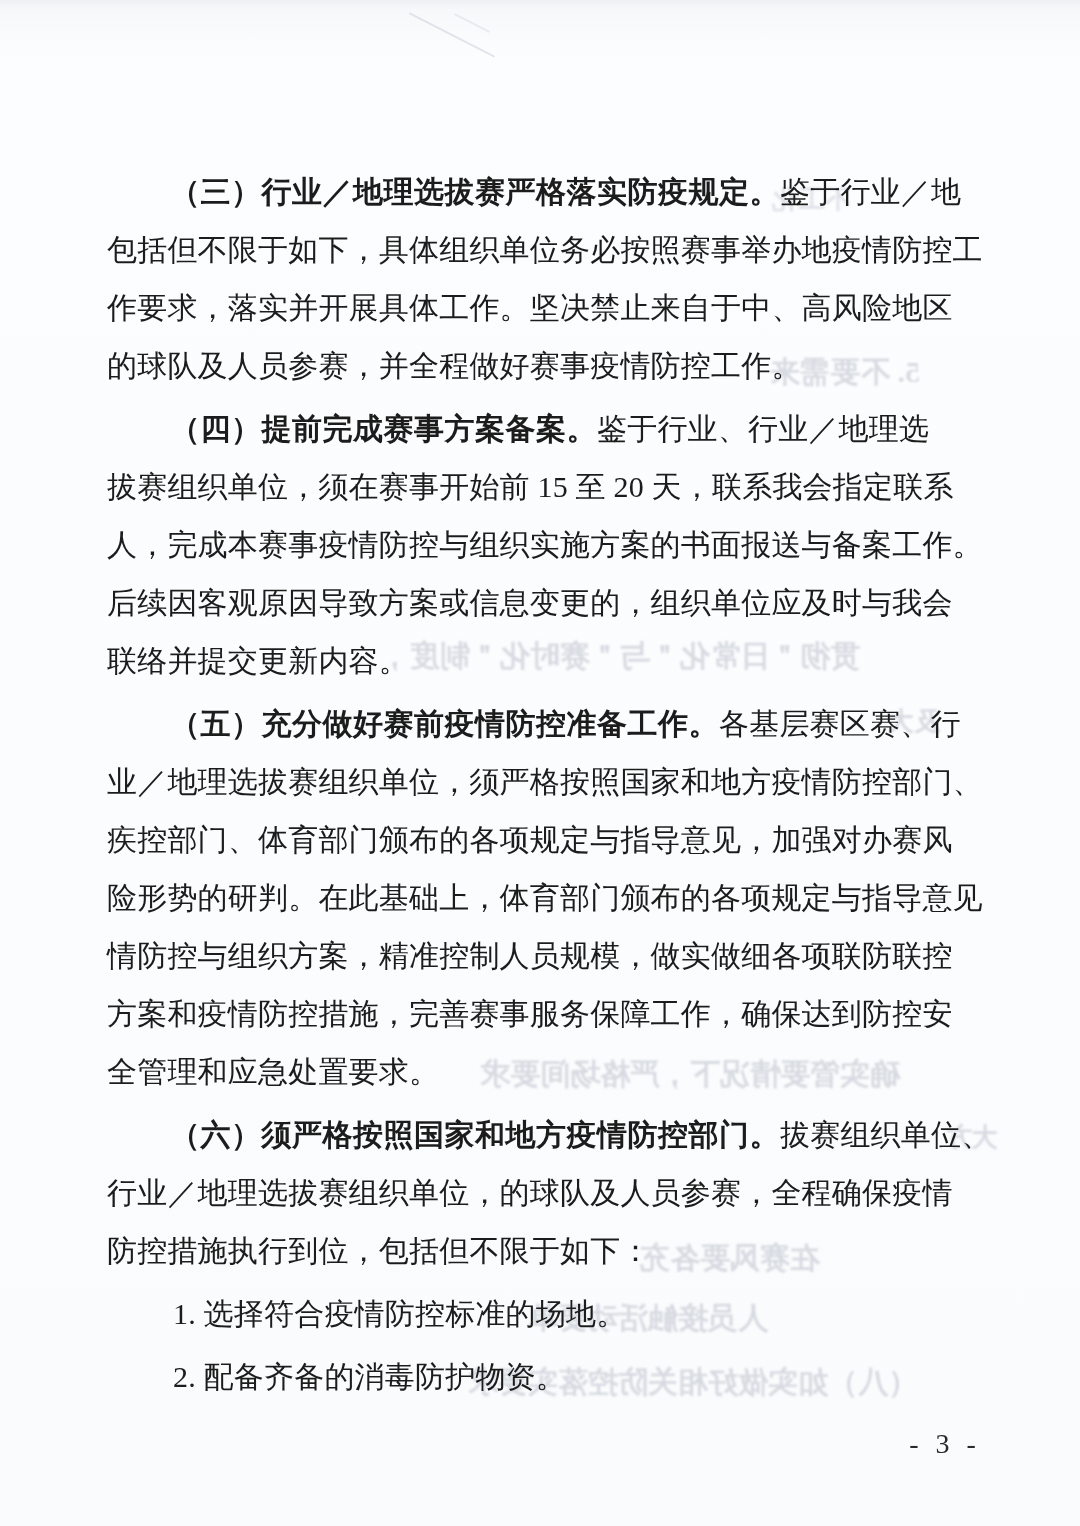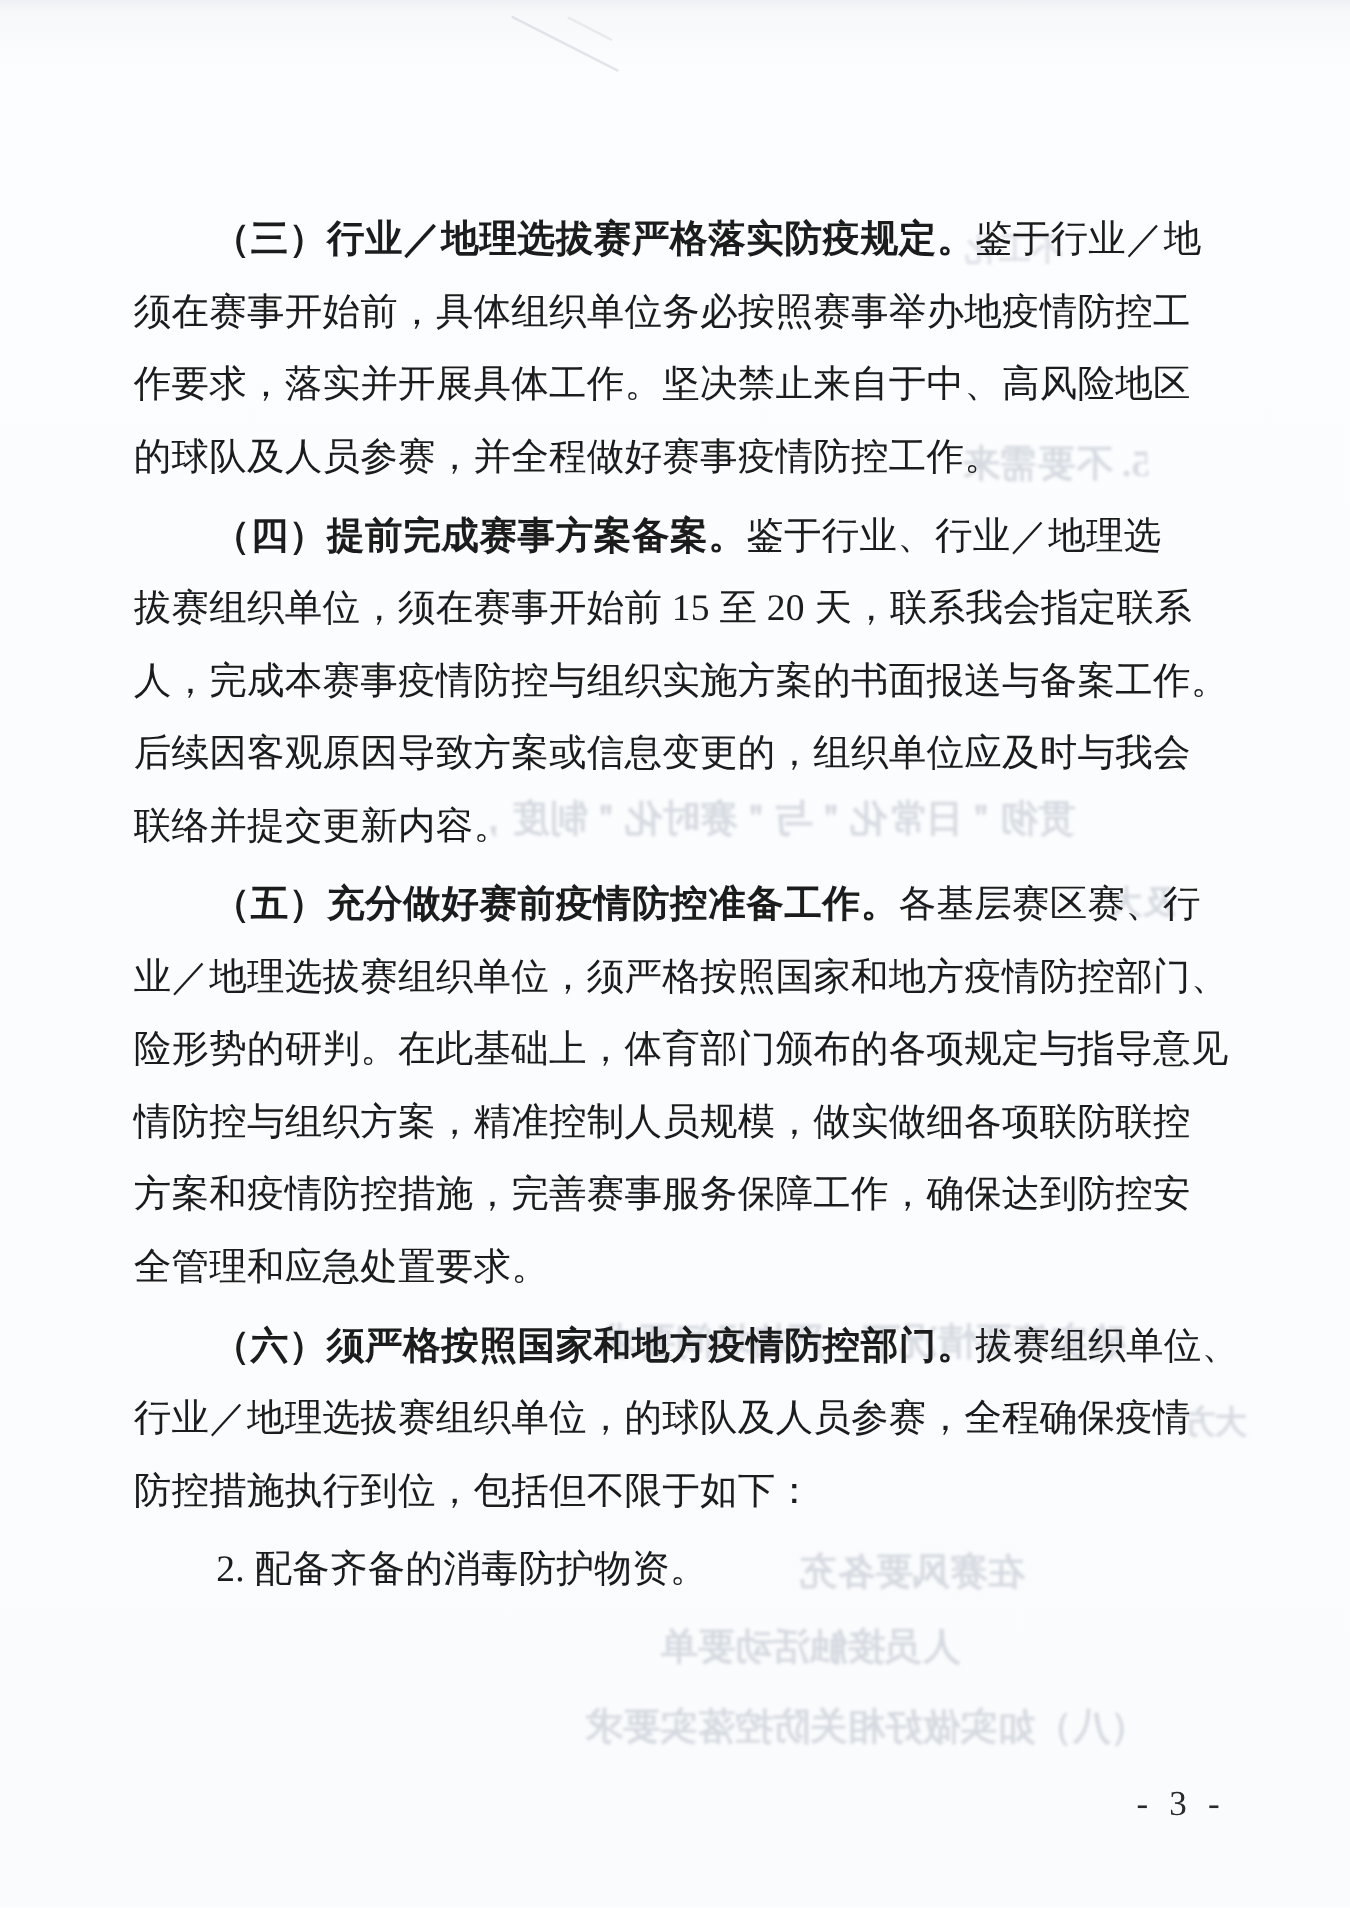--- a/index.html
+++ b/index.html
@@ -88,55 +88,59 @@
   <span class="bleed b5">大方</span>
   <span class="bleed b6">在赛风要各充</span>
   <span class="bleed b7">人员接触活动要单</span>
   <span class="bleed b8">（八）如实做好相关防控落实要求</span>
 
   <main class="content">
 
     <div class="para">
       <div class="line first"><span class="lead">（三）行业／地理选拔赛严格落实防疫规定。</span><span>鉴于行业／地</span></div>
       <div>
-          <div class="line">须在赛事开始前，具体组织单位务必按照赛事举办地疫情防控工</div>
+          <div class="line">包括但不限于如下，具体组织单位务必按照赛事举办地疫情防控工</div>
           <div class="line">作要求，落实并开展具体工作。坚决禁止来自于中、高风险地区</div>
           <div class="line">的球队及人员参赛，并全程做好赛事疫情防控工作。</div>
         </div>
     </div>
 
     <div class="para">
       <div class="line first"><span class="lead">（四）提前完成赛事方案备案。</span><span>鉴于行业、行业／地理选</span></div>
       <div>
           <div class="line">拔赛组织单位，须在赛事开始前 15 至 20 天，联系我会指定联系</div>
           <div class="line">人，完成本赛事疫情防控与组织实施方案的书面报送与备案工作。</div>
           <div class="line">后续因客观原因导致方案或信息变更的，组织单位应及时与我会</div>
           <div class="line">联络并提交更新内容。</div>
         </div>
     </div>
 
     <div class="para">
       <div class="line first"><span class="lead">（五）充分做好赛前疫情防控准备工作。</span><span>各基层赛区赛、行</span></div>
       <div>
           <div class="line">业／地理选拔赛组织单位，须严格按照国家和地方疫情防控部门、</div>
+          <div class="line">疾控部门、体育部门颁布的各项规定与指导意见，加强对办赛风</div>
           <div class="line">险形势的研判。在此基础上，体育部门颁布的各项规定与指导意见</div>
           <div class="line">情防控与组织方案，精准控制人员规模，做实做细各项联防联控</div>
           <div class="line">方案和疫情防控措施，完善赛事服务保障工作，确保达到防控安</div>
           <div class="line">全管理和应急处置要求。</div>
         </div>
     </div>
 
     <div class="para">
       <div class="line first"><span class="lead">（六）须严格按照国家和地方疫情防控部门。</span><span>拔赛组织单位、</span></div>
       <div>
           <div class="line">行业／地理选拔赛组织单位，的球队及人员参赛，全程确保疫情</div>
           <div class="line">防控措施执行到位，包括但不限于如下：</div>
         </div>
     </div>
 
+    <div class="para">
+      <div class="line list-line">1. 选择符合疫情防控标准的场地。</div>
+    </div>
 
     <div class="para">
       <div class="line list-line">2. 配备齐备的消毒防护物资。</div>
     </div>
 
   </main>
 
   <div class="pageno">- 3 -</div>
 
 </div>

